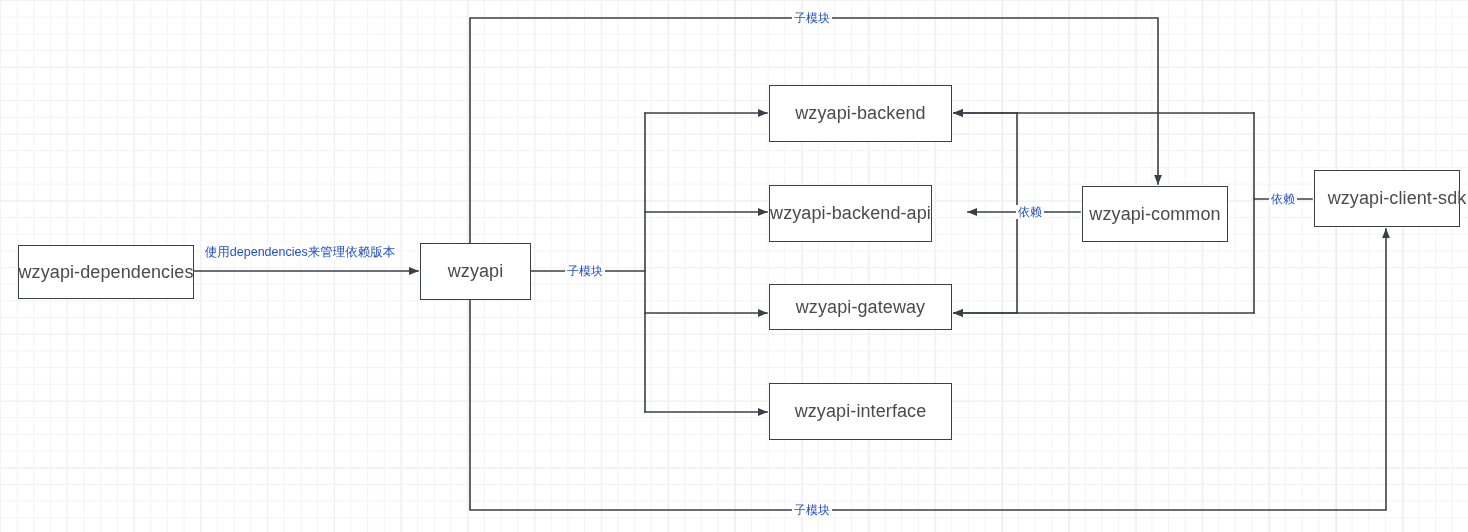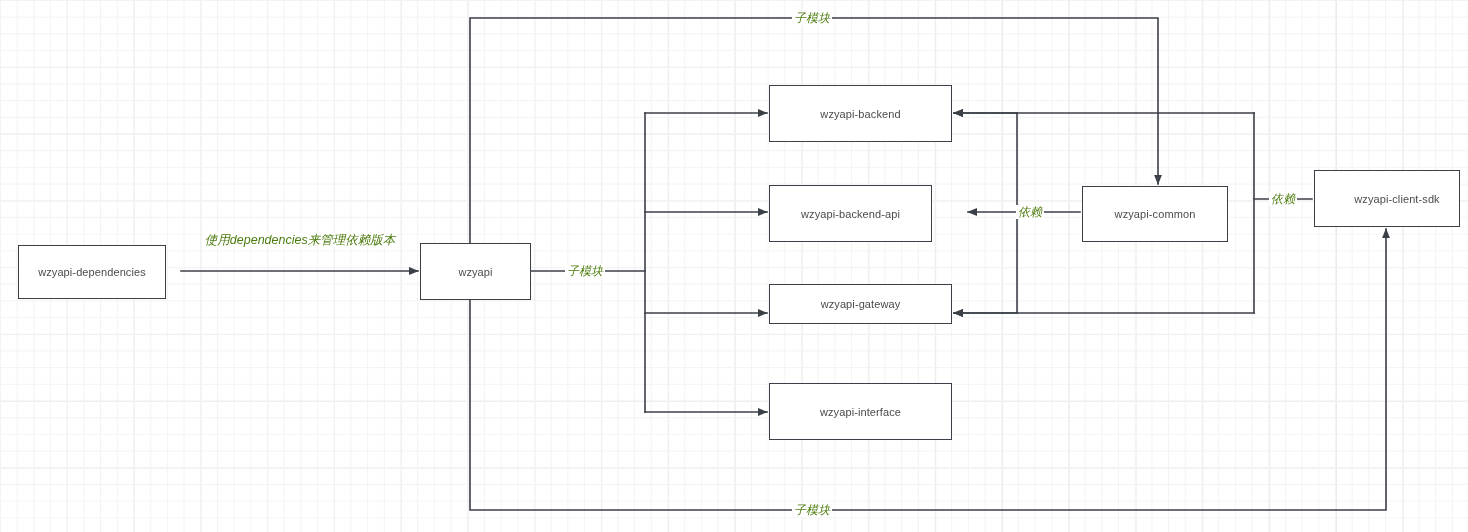--- a/index.html
+++ b/index.html
@@ -39,35 +39,34 @@
   }
   .node {
     position: absolute;
     box-sizing: border-box;
     background: #ffffff;
     border: 1.6px solid #3b3f47;
     display: flex;
     align-items: center;
     justify-content: center;
     color: #4b4b4b;
-    font-size: 11px;
+    font-size: 18px;
     letter-spacing: 0.1px;
     white-space: nowrap;
   }
   .edge-label {
     position: absolute;
     background: #ffffff;
-    color: #4d7c0f;
+    color: #1d4ed8;
     font-size: 12.5px;
     line-height: 14px;
     padding: 0 2px;
     white-space: nowrap;
     transform: translate(-50%, -50%);
     text-align: center;
-    font-style: italic;
   }
   .edge-label.cjk {
     font-family: "DejaVu Sans", "Liberation Sans", sans-serif;
     font-size: 12px;
   }
 </style>
 </head>
 <body>
 
 <div id="canvas">
@@ -99,55 +98,55 @@
       <path d="M1017,113 L954,113" marker-end="url(#arrow)"></path>
       <path d="M1017,313 L954,313" marker-end="url(#arrow)"></path>
 
       <path d="M1312,199 L1254,199"></path>
       <path d="M1254,113 L1254,313"></path>
       <path d="M1254,113 L954,113" marker-end="url(#arrow)"></path>
       <path d="M1254,313 L954,313" marker-end="url(#arrow)"></path>
     </g>
   </svg>
 
-  <div class="node" style="left:18px; top:245px; width:148px; height:54px;">
+  <div class="node" style="left:18px; top:245px; width:176px; height:54px;">
     <span>wzyapi-dependencies</span>
   </div>
 
   <div class="node" style="left:420px; top:243px; width:111px; height:57px;">
     <span>wzyapi</span>
   </div>
 
   <div class="node" style="left:769px; top:85px; width:183px; height:57px;">
     <span>wzyapi-backend</span>
   </div>
 
   <div class="node" style="left:769px; top:185px; width:163px; height:57px;">
     <span>wzyapi-backend-api</span>
   </div>
 
-  <div class="node" style="left:769px; top:284px; width:183px; height:40px;">
+  <div class="node" style="left:769px; top:284px; width:183px; height:46px;">
     <span>wzyapi-gateway</span>
   </div>
 
   <div class="node" style="left:769px; top:383px; width:183px; height:57px;">
     <span>wzyapi-interface</span>
   </div>
 
   <div class="node" style="left:1082px; top:186px; width:146px; height:56px;">
     <span>wzyapi-common</span>
   </div>
 
   <div class="node" style="left:1314px; top:170px; width:146px; height:57px;padding-left:20px;">
     <span>wzyapi-client-sdk</span>
   </div>
 
   <div class="edge-label cjk" style="left:812px; top:18px;">子模块</div>
 
-  <div class="edge-label" style="left:300px; top:240px;">使用dependencies来管理依赖版本</div>
+  <div class="edge-label" style="left:300px; top:252px;">使用dependencies来管理依赖版本</div>
 
   <div class="edge-label cjk" style="left:585px; top:271px;">子模块</div>
 
   <div class="edge-label cjk" style="left:1030px; top:212px;">依赖</div>
 
   <div class="edge-label cjk" style="left:1283px; top:199px;">依赖</div>
 
   <div class="edge-label cjk" style="left:812px; top:510px;">子模块</div>
 
 </div>

